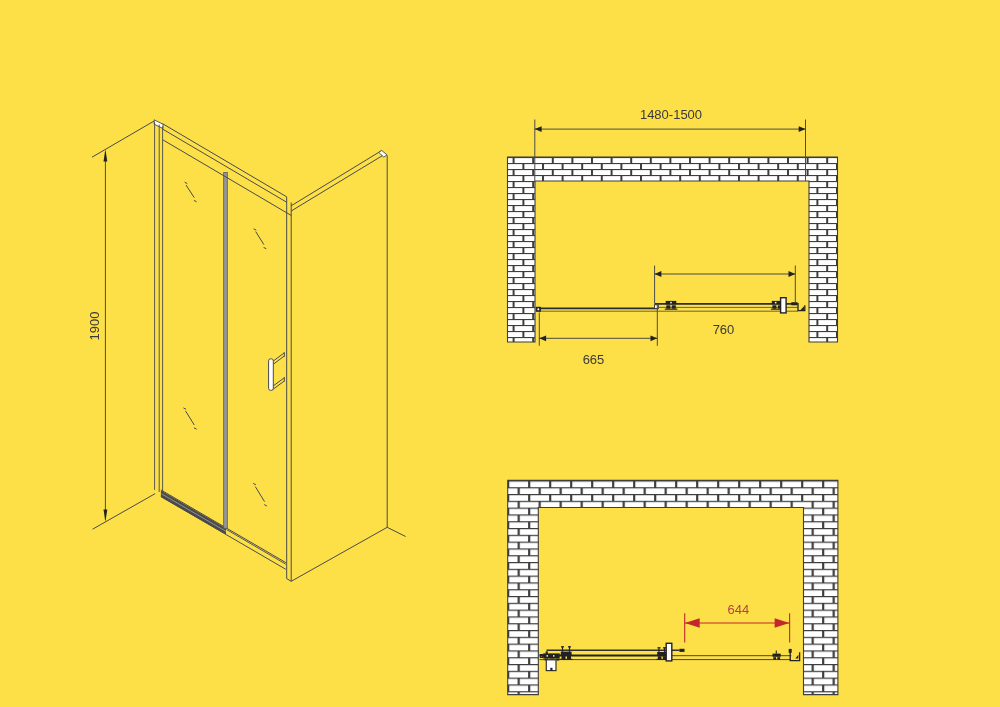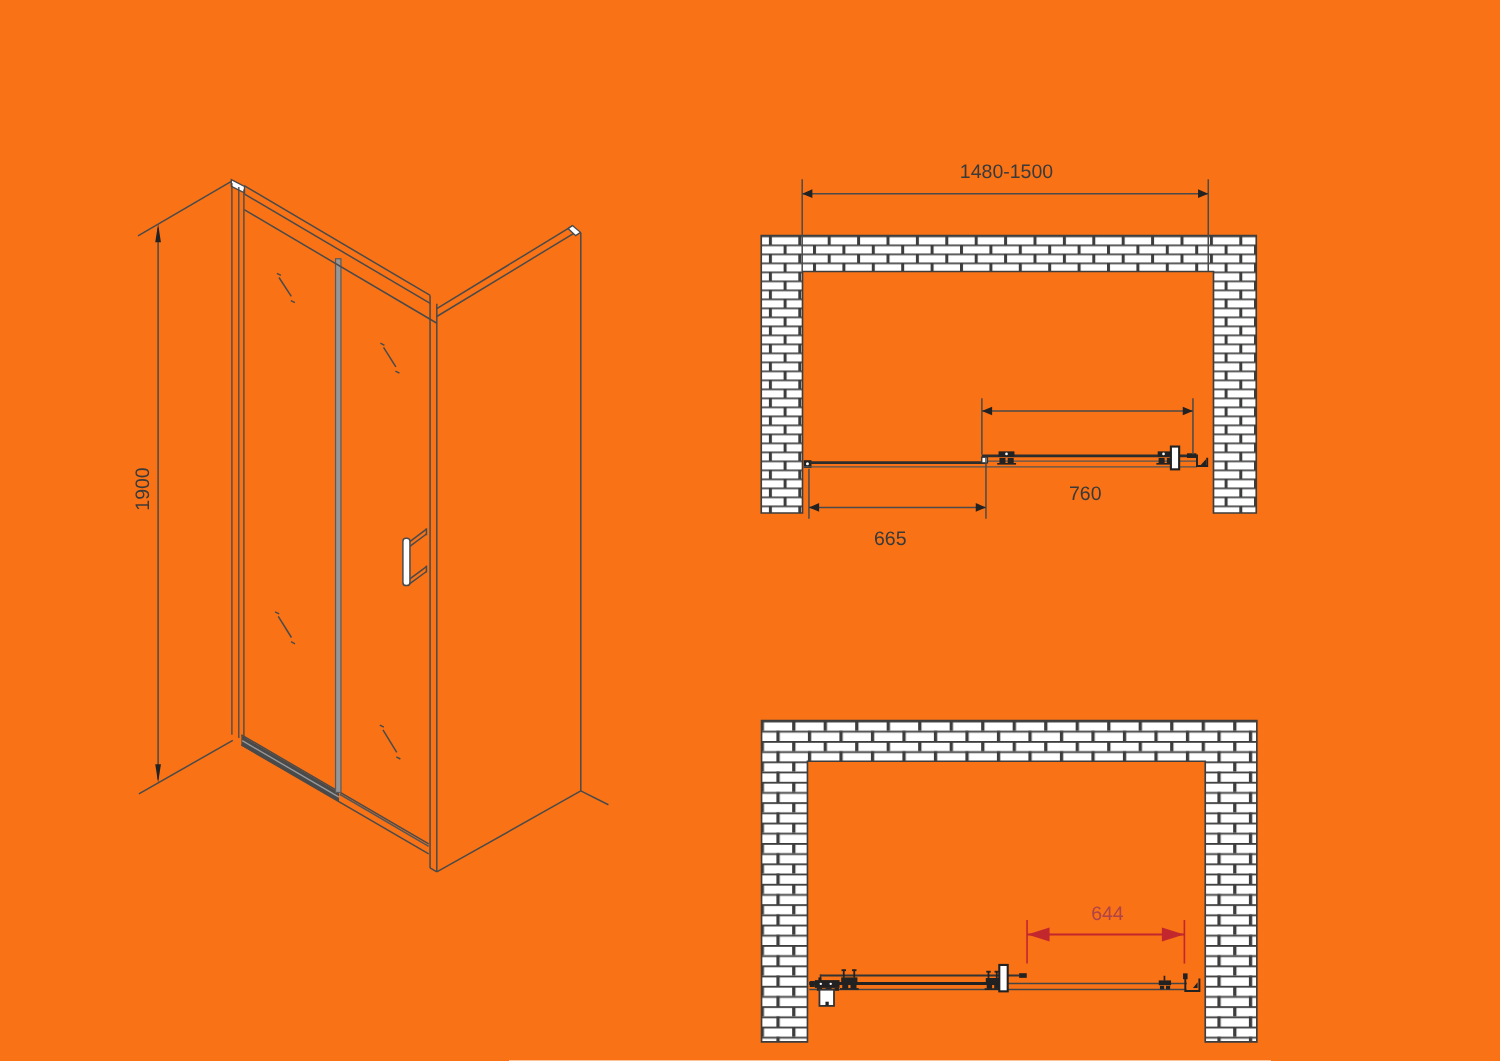--- a/index.html
+++ b/index.html
@@ -1,16 +1,16 @@
 <!DOCTYPE html>
 <html><head>
 <meta charset="utf-8">
 <style>
   html,body{margin:0;padding:0;background:#ffffff;}
-  #page{position:relative;width:1000px;height:707px;background:#f97316;overflow:hidden;
+  #page{position:relative;width:1000px;height:707px;background:#fde047;overflow:hidden;
         font-family:"Liberation Sans", sans-serif;}
   svg{position:absolute;left:0;top:0;}
   text{font-family:"Liberation Sans", sans-serif;}
 </style>
 </head>
 <body>
 <div id="page">
 <svg width="1000" height="707" viewBox="0 0 1000 707">
 <defs>
 

